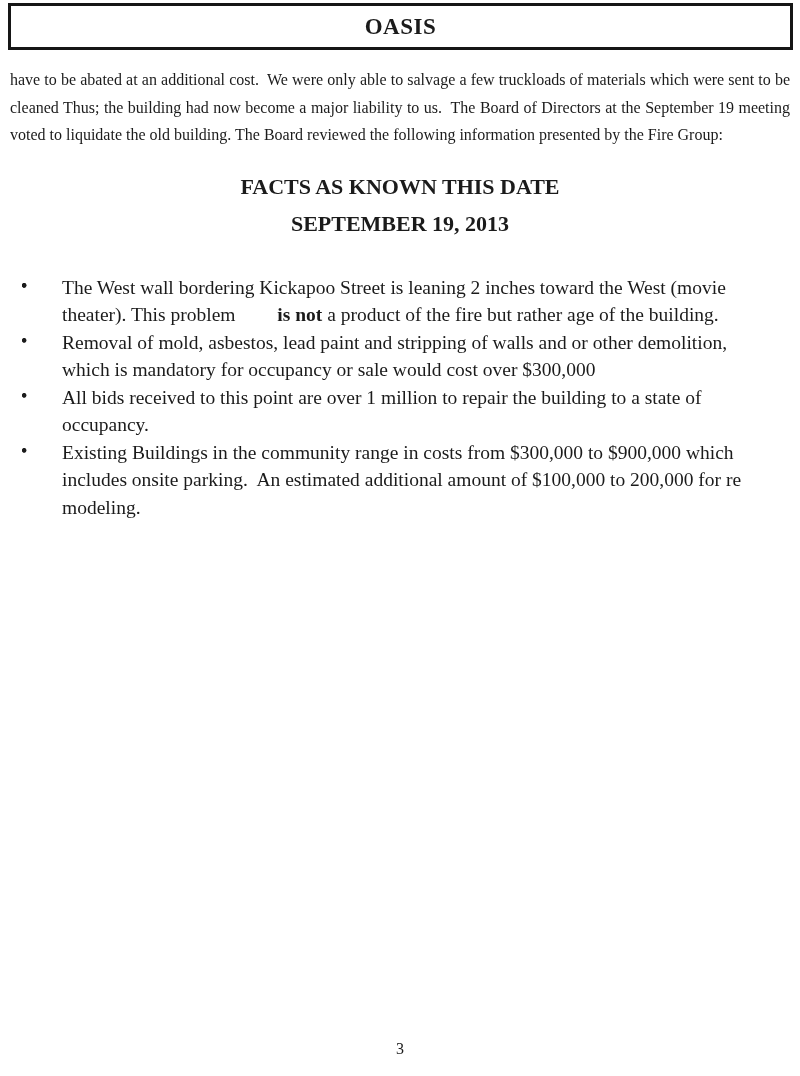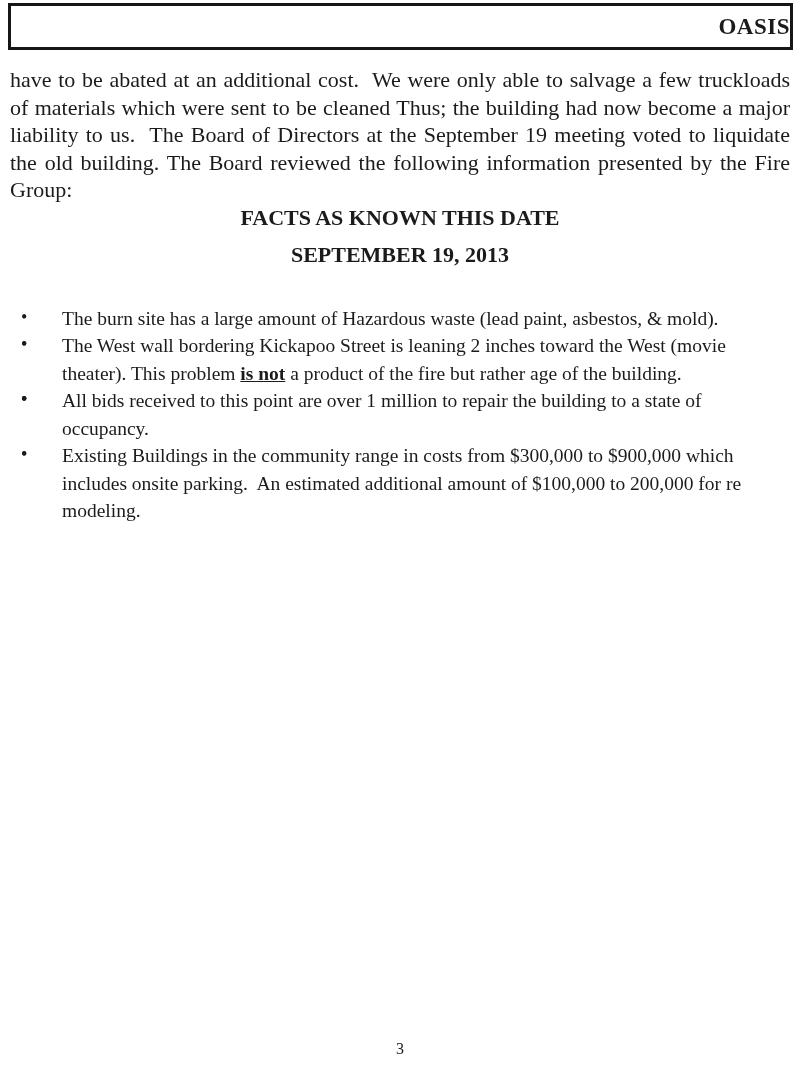--- a/index.html
+++ b/index.html
@@ -11,41 +11,41 @@
     color: #1b1b1b;
     font-family: "Liberation Serif", "DejaVu Serif", serif;
     overflow: hidden;
   }
   .title-box {
     margin: 3px 7px 16px 8px;
     height: 41px;
     border: 3px solid #161616;
     display: flex;
     align-items: center;
-    justify-content: flex-end;
+    justify-content: center;
   }
   .title-box span {
     font-weight: bold;
     font-size: 23px;
     letter-spacing: 0.5px;
   }
   .intro {
     margin: 14px 10px 0 10px;
-    font-size: 22px;
+    font-size: 16px;
     line-height: 27.5px;
     text-align: justify;
     white-space: pre-wrap;
   }
   .heading {
     text-align: center;
     font-weight: bold;
     font-size: 22px;
     line-height: 28px;
   }
-  .heading.h1 { }
+  .heading.h1 { margin-top: 24px; }
   .heading.h2 { margin-top: 9px; }
   .facts {
     list-style: none;
     margin: 36px 30px 0 0;
     padding: 0;
     font-size: 19.5px;
     line-height: 27.5px;
   }
   .facts li {
     position: relative;
@@ -54,21 +54,21 @@
   }
   .facts li .bullet {
     position: absolute;
     left: 21px;
     top: -1px;
     font-size: 18px;
     white-space: normal;
   }
   .bold-underline {
     font-weight: bold;
-    text-decoration: underline;
+    margin-left: 37px;
   }
   .page-number {
     position: absolute;
     left: 0;
     right: 0;
     top: 1040px;
     text-align: center;
     font-size: 16px;
   }
 </style>
@@ -80,25 +80,25 @@
   <div class="title-box">
     <span>OASIS</span>
   </div>
 
   <p class="intro">have to be abated at an additional cost.  We were only able to salvage a few truckloads of materials which were sent to be cleaned Thus; the building had now become a major liability to us.  The Board of Directors at the September 19 meeting voted to liquidate the old building. The Board reviewed the following information presented by the Fire Group:</p>
 
   <div class="heading h1">FACTS AS KNOWN THIS DATE</div>
   <div class="heading h2">SEPTEMBER 19, 2013</div>
 
   <ul class="facts">
-      <li><span class="bullet">•</span><span>The burn site has a large amount of Hazardous waste (lead paint, asbestos, &amp; mold).</span></li>
+      <li><span class="bullet">•</span></li>
       <li><span class="bullet">•</span></li>
       <li><span class="bullet">•</span><span>The West wall bordering Kickapoo Street is leaning 2 inches toward the West (movie theater). This problem </span><span class="bold-underline">is not</span><span> a product of the fire but rather age of the building.</span></li>
       <li><span class="bullet">•</span></li>
-      <li><span class="bullet">•</span></li>
+      <li><span class="bullet">•</span><span>Removal of mold, asbestos, lead paint and stripping of walls and or other demolition, which is mandatory for occupancy or sale would cost over $300,000</span></li>
       <li><span class="bullet">•</span></li>
       <li><span class="bullet">•</span><span>All bids received to this point are over 1 million to repair the building to a state of occupancy.</span></li>
       <li><span class="bullet">•</span></li>
       <li><span class="bullet">•</span><span>Existing Buildings in the community range in costs from $300,000 to $900,000 which includes onsite parking.  An estimated additional amount of $100,000 to 200,000 for re modeling.</span></li>
     </ul>
 
   <div class="page-number">3</div>
 
 </div>
 

